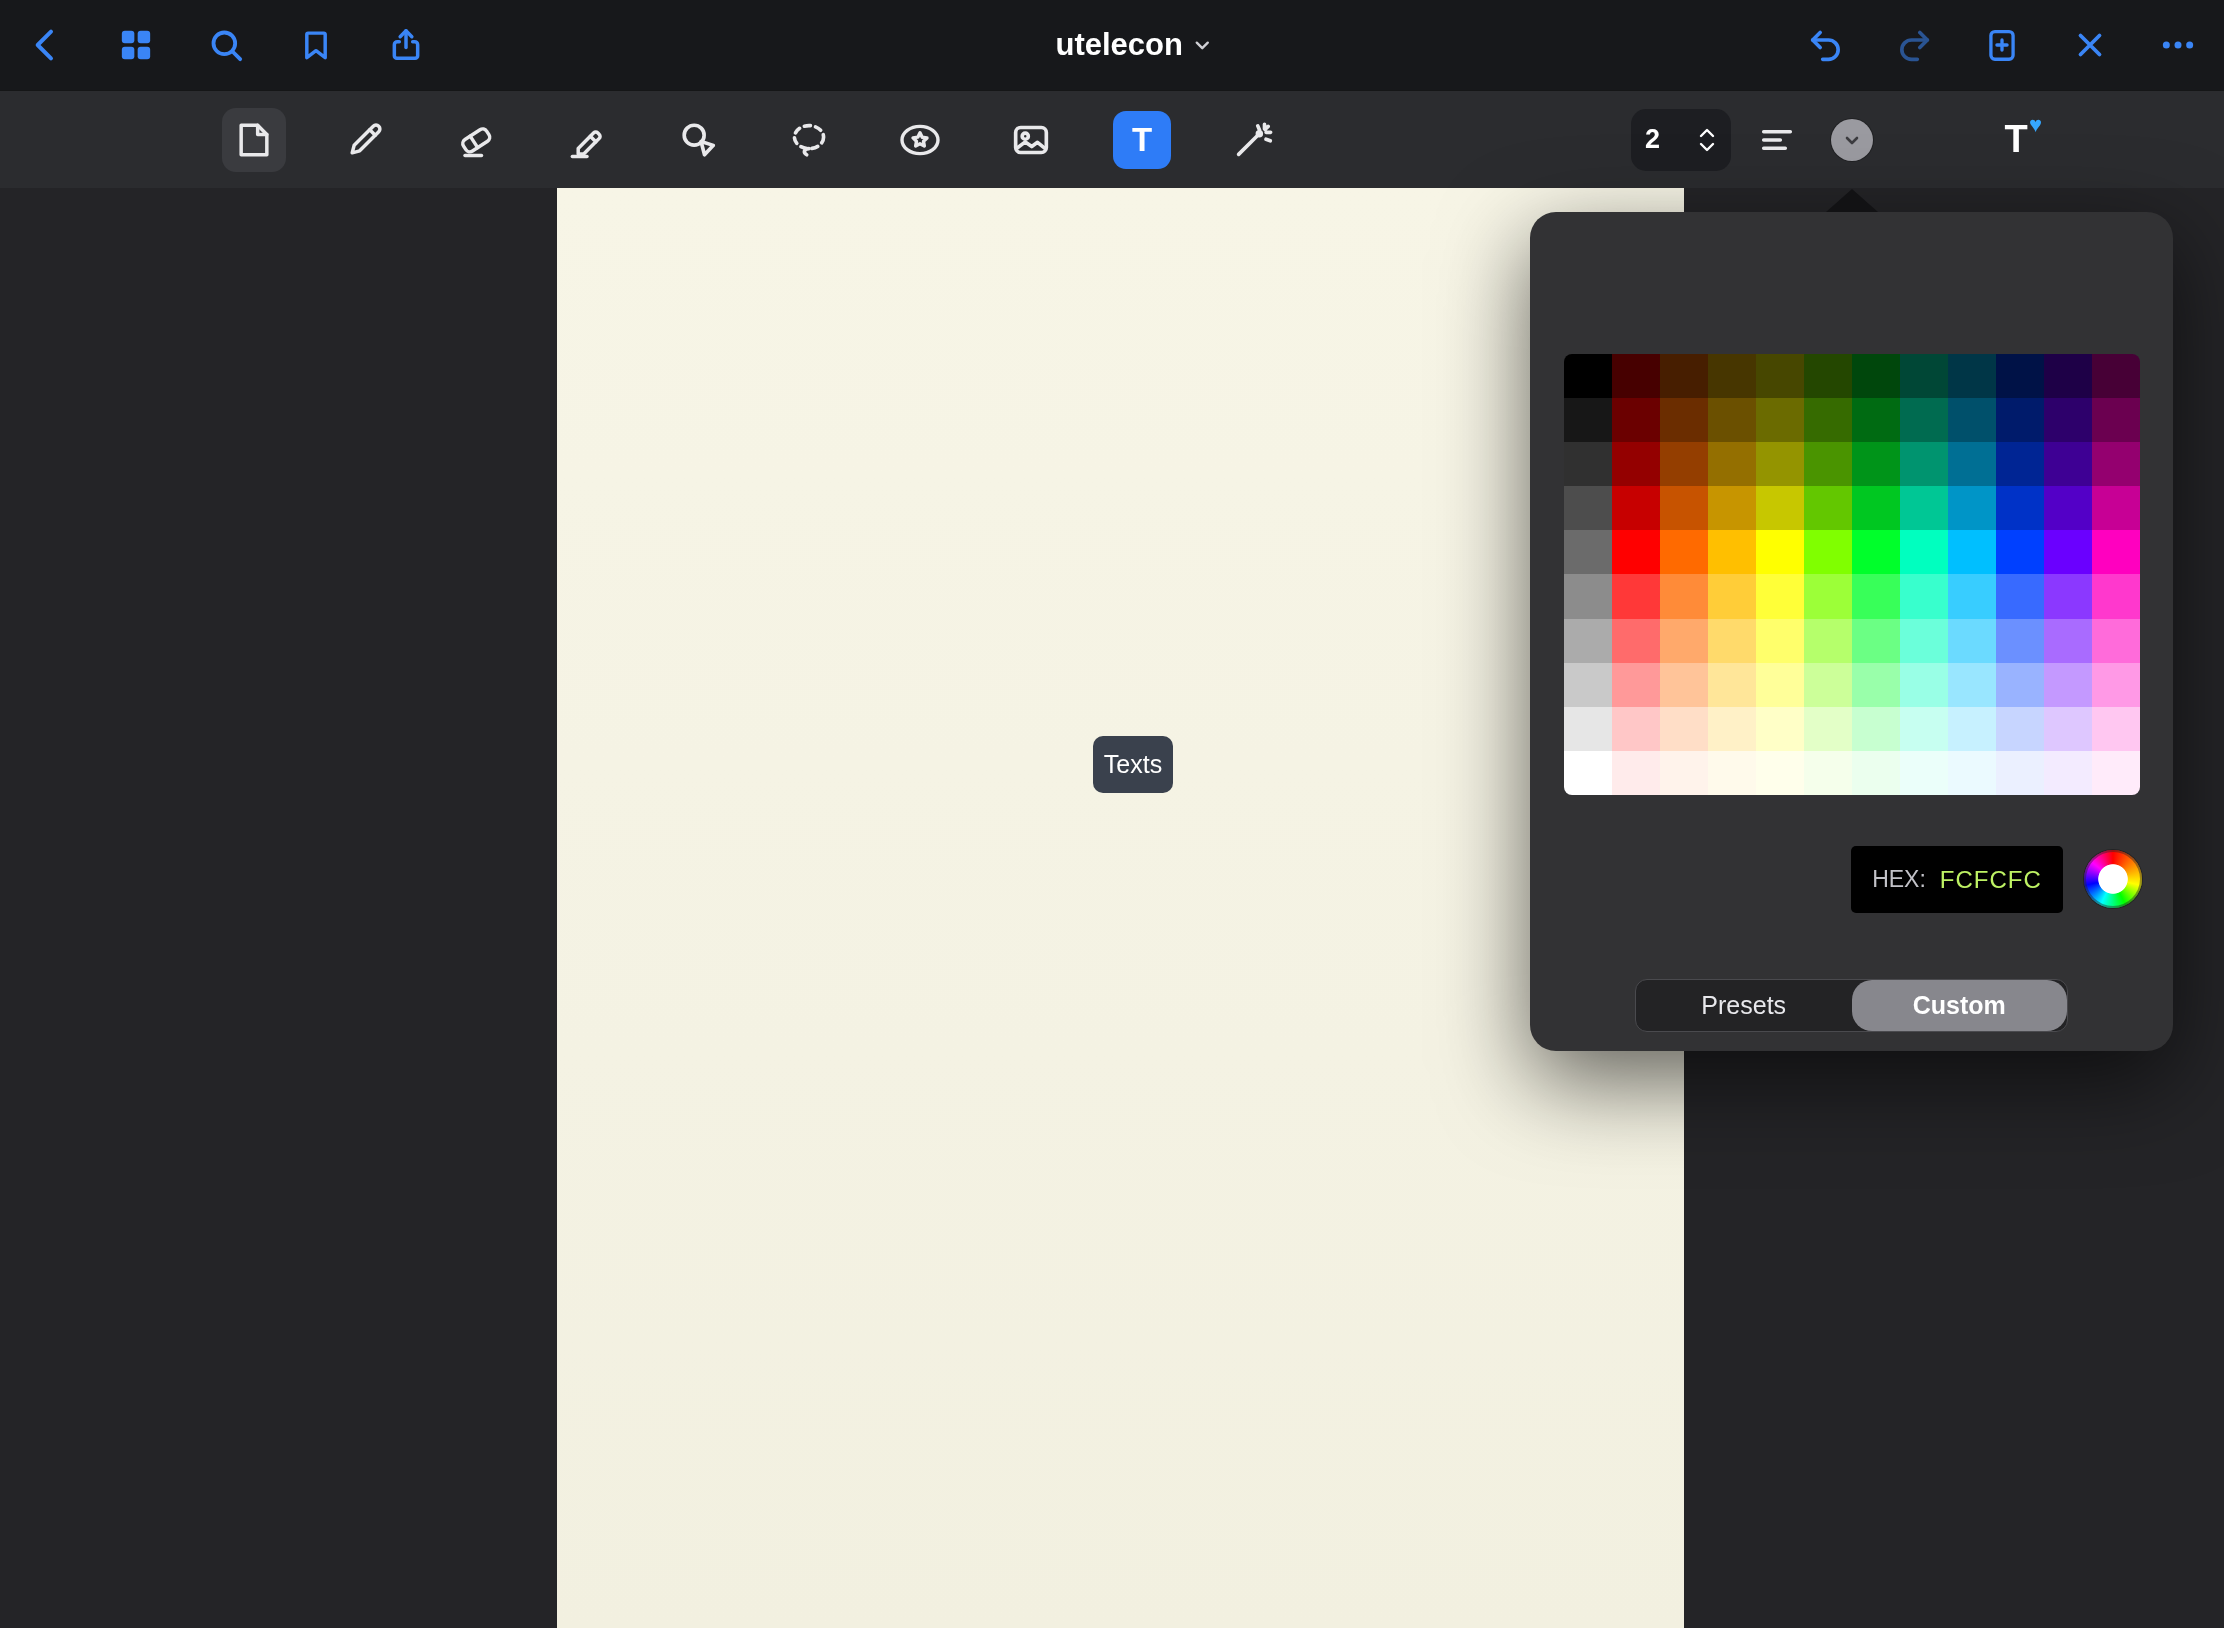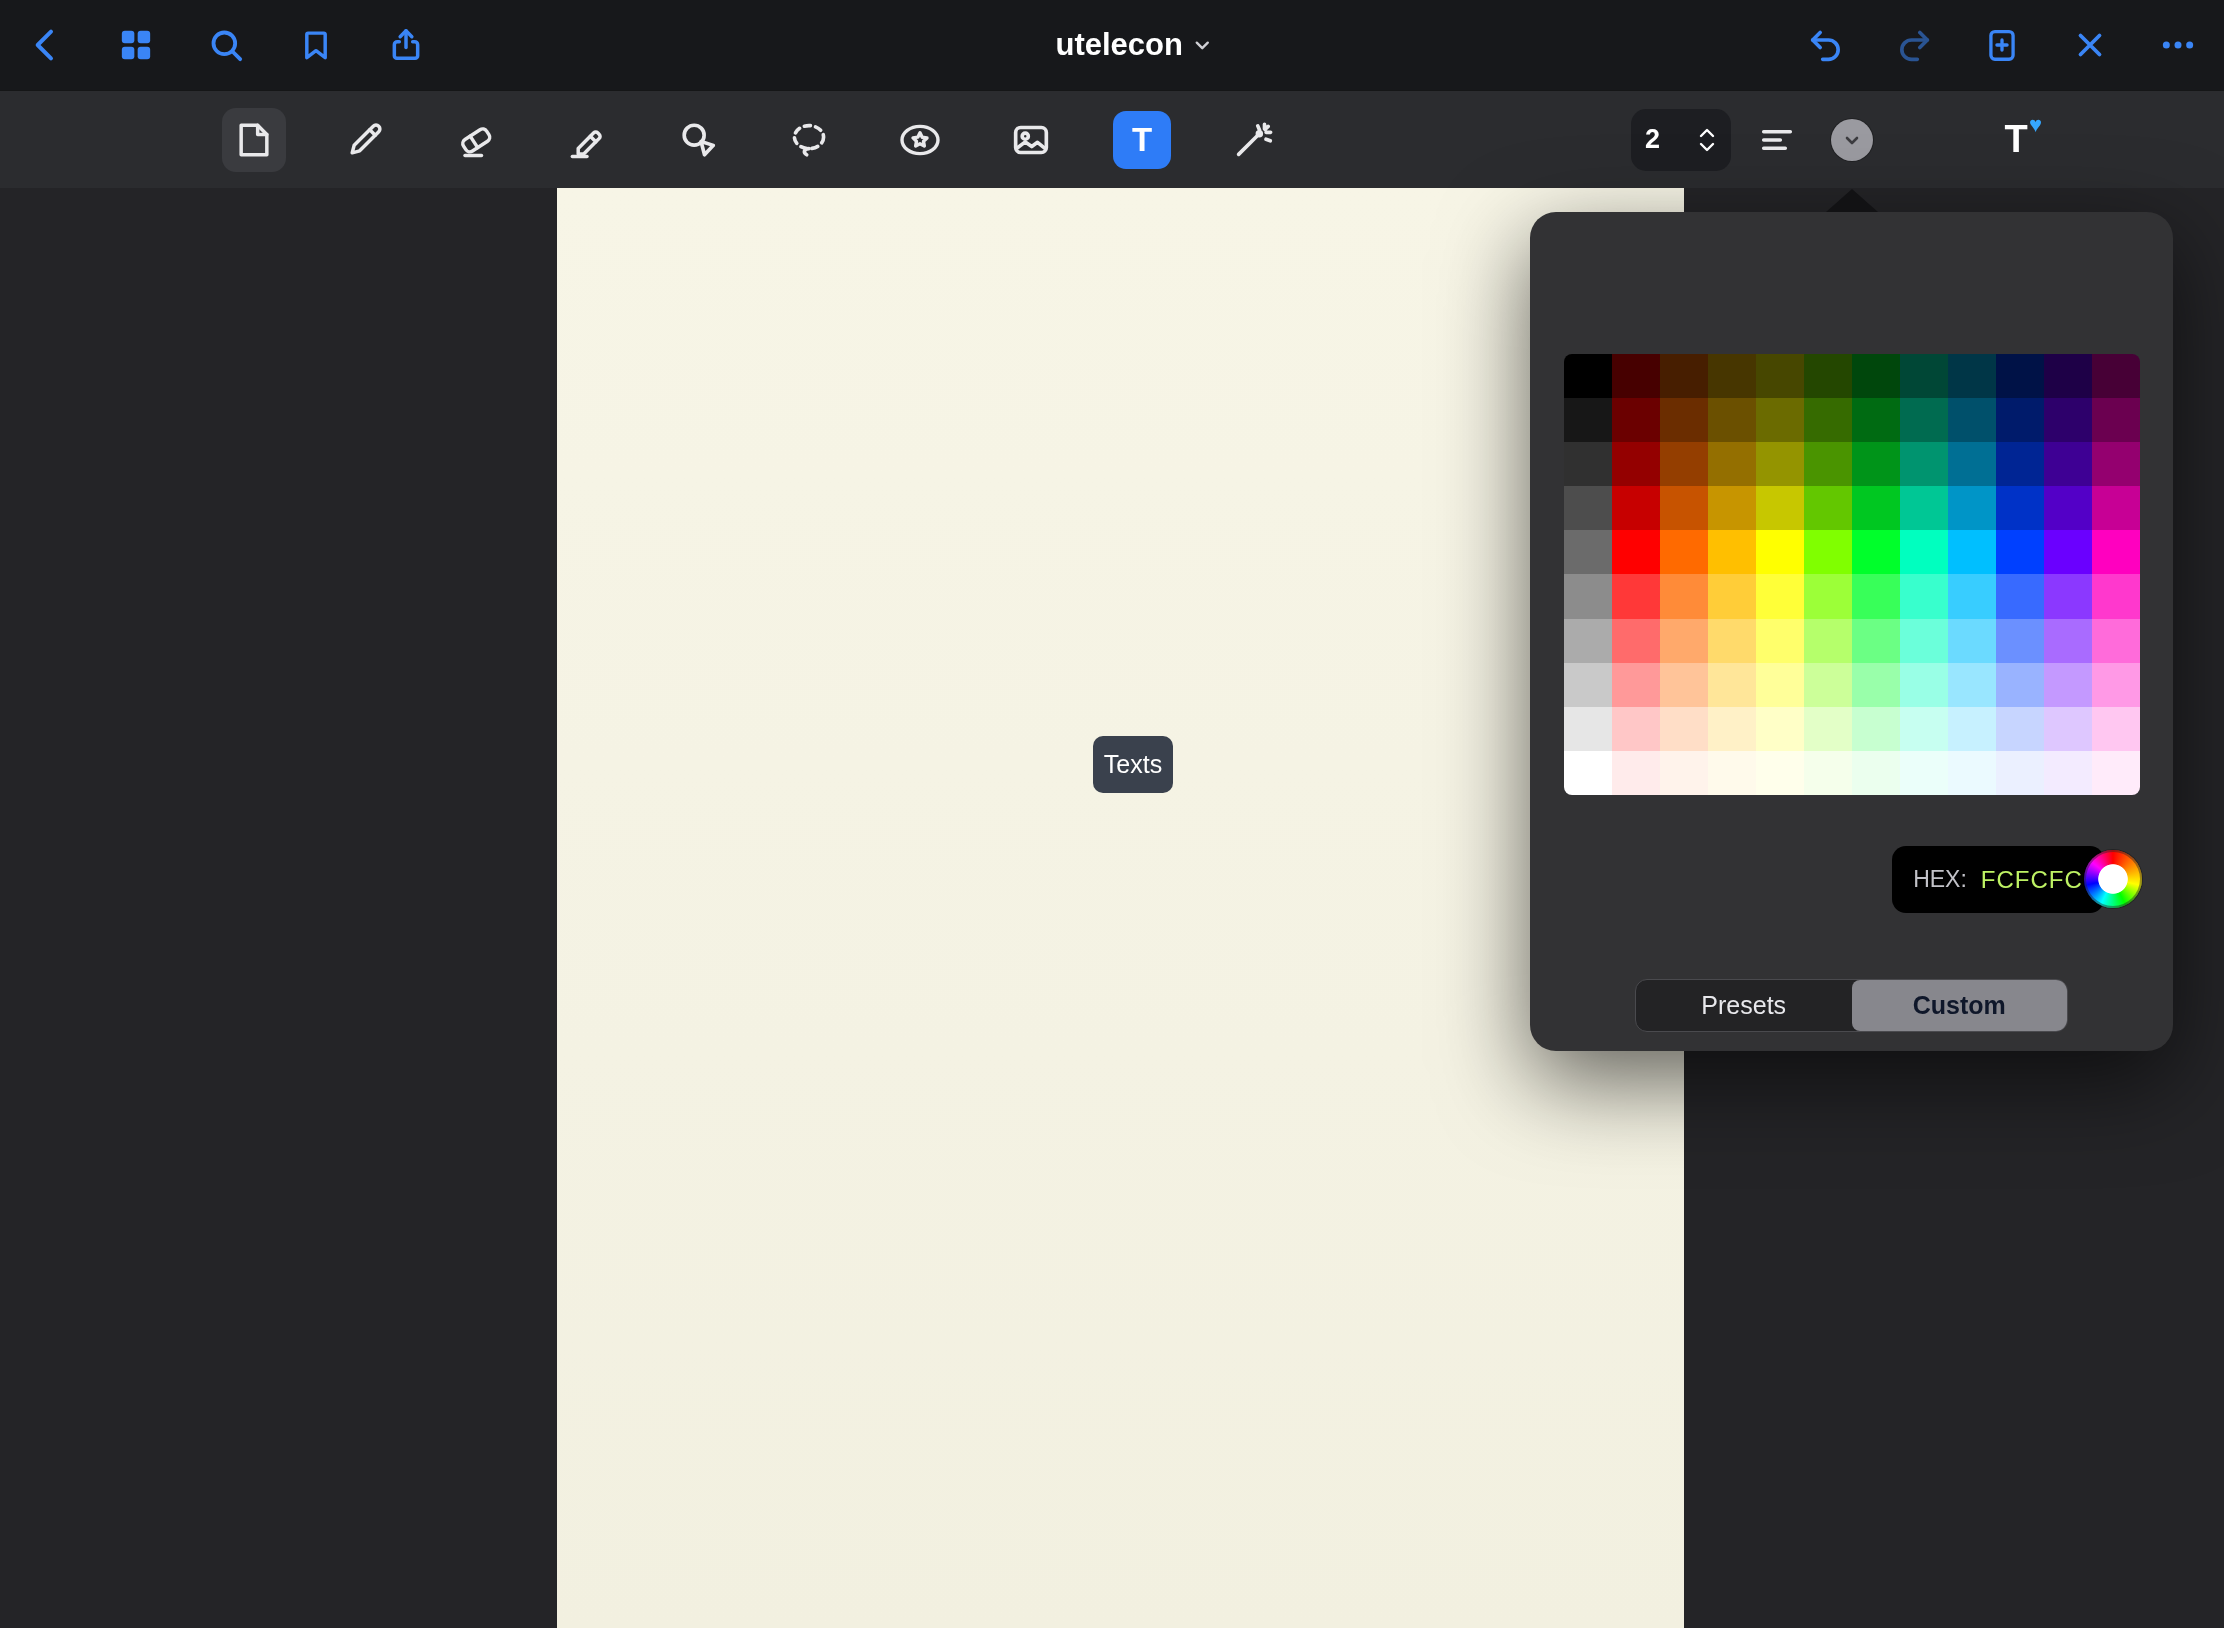--- a/index.html
+++ b/index.html
@@ -94,42 +94,42 @@
     color:#fff;font-size:32px;font-weight:700;
   }
   .color-grid{
     position:absolute;left:34px;top:142px;width:576px;height:441px;
     display:grid;grid-template-columns:repeat(12,1fr);grid-template-rows:repeat(10,1fr);
     border-radius:8px;overflow:hidden;
   }
   .swatch{cursor:pointer;}
   .hex-field{
     position:absolute;left:321px;top:634px;width:212px;height:67px;
-    background:#000;border-radius:14px;cursor:pointer;
-    display:flex;align-items:center;justify-content:center;gap:14px;margin-left:41px;
+    background:#000;border-radius:5px;cursor:pointer;
+    display:flex;align-items:center;justify-content:center;gap:14px;
   }
   .hex-label{color:#c2c2c8;font-size:23px;}
   .hex-value{color:#bef264;font-size:24px;letter-spacing:1px;}
   .color-wheel{
     position:absolute;left:554px;top:638px;width:58px;height:58px;border-radius:50%;cursor:pointer;
     background:
       radial-gradient(circle,#ffffff 0 35%,rgba(255,255,255,0) 37%),
       conic-gradient(#f00,#ff8000,#ff0,#0f0,#0ff,#00f,#f0f,#f00);
     box-shadow:inset 0 0 0 2px rgba(40,40,40,.45),0 0 0 1px rgba(0,0,0,.3);
   }
   .segmented{
     position:absolute;left:105px;top:767px;width:433px;height:53px;
     display:flex;border-radius:12px;overflow:hidden;background:#232325;
     border:1px solid #4a4a4e;box-sizing:border-box;
   }
   .segment{
     flex:1;display:flex;align-items:center;justify-content:center;
     color:#e8e8ec;font-size:25px;cursor:pointer;
   }
-  .segment.selected{background:#87878d;color:#0f172a;font-weight:600;border-radius:8px;}
+  .segment.selected{background:#87878d;color:#ffffff;font-weight:600;border-radius:20px;}
 </style>
 </head>
 <body>
 
 <div class="topbar">
   <div class="topbar-left">
     <div class="tb-btn icon blue">
       <svg viewBox="0 0 24 24" width="40" height="40" fill="none" stroke="currentColor" stroke-width="2.4" stroke-linecap="round" stroke-linejoin="round">
           <path d="M15 4 7 12l8 8"></path>
         </svg>

